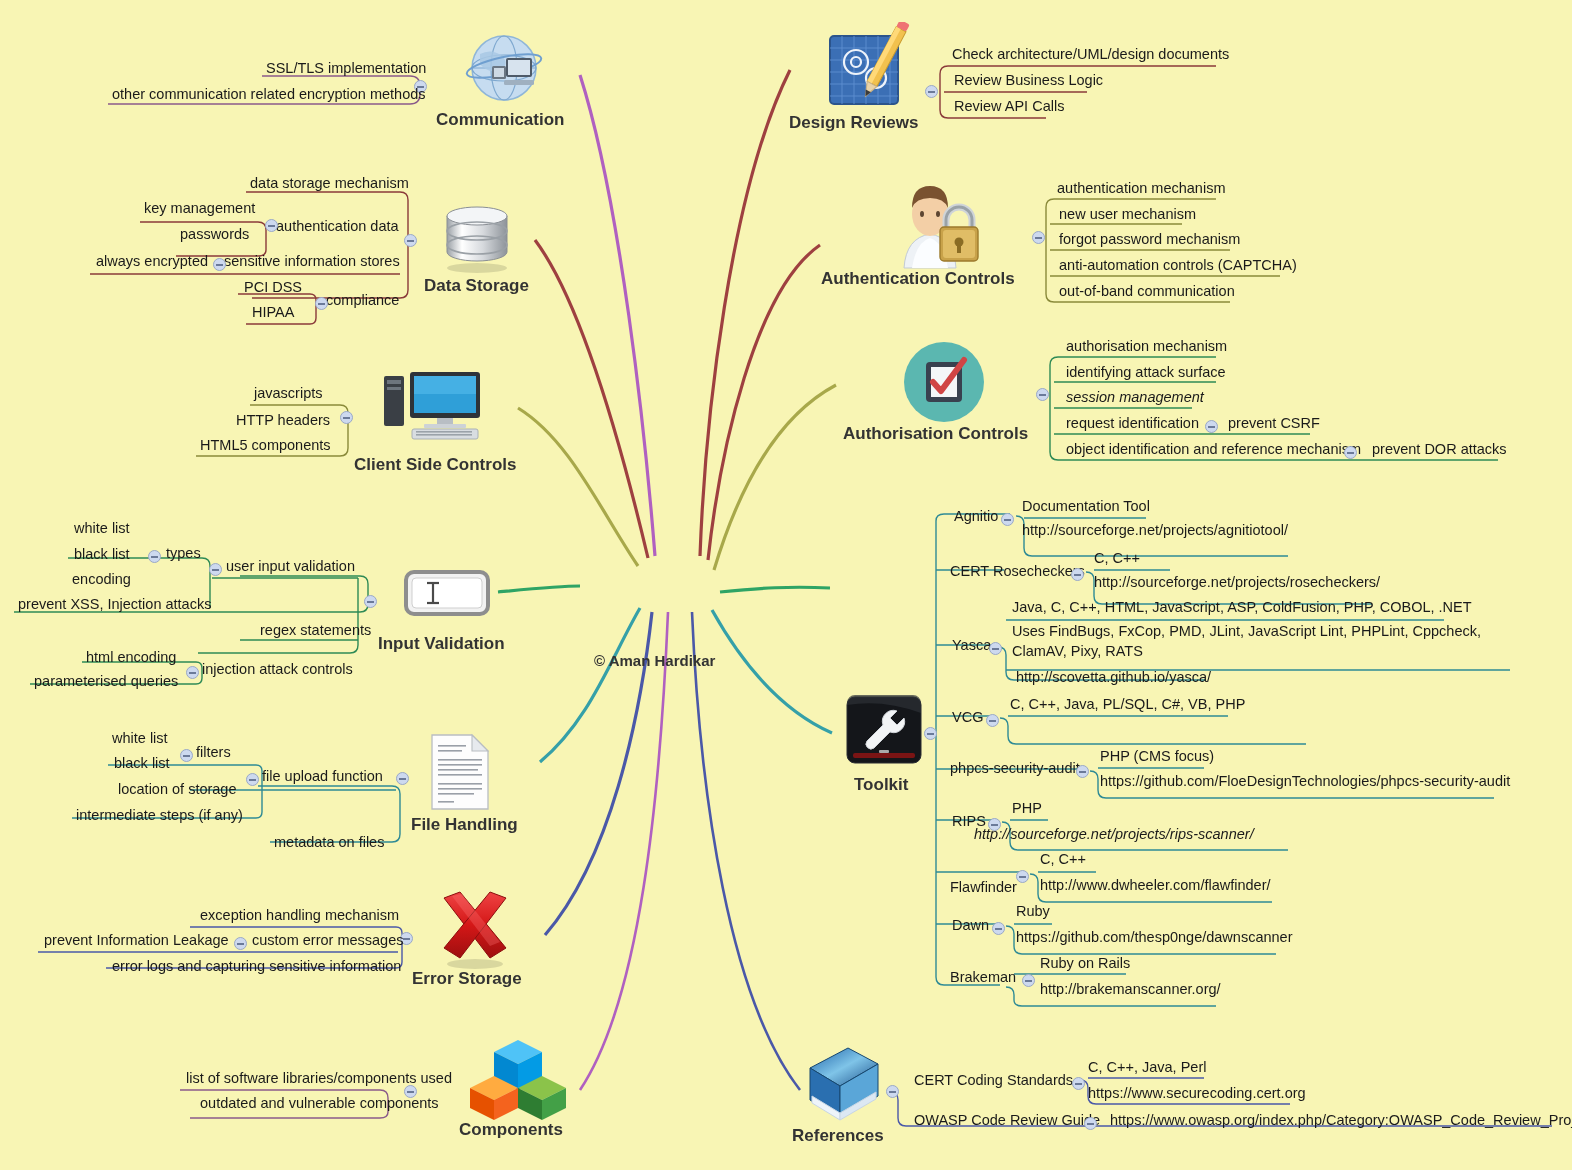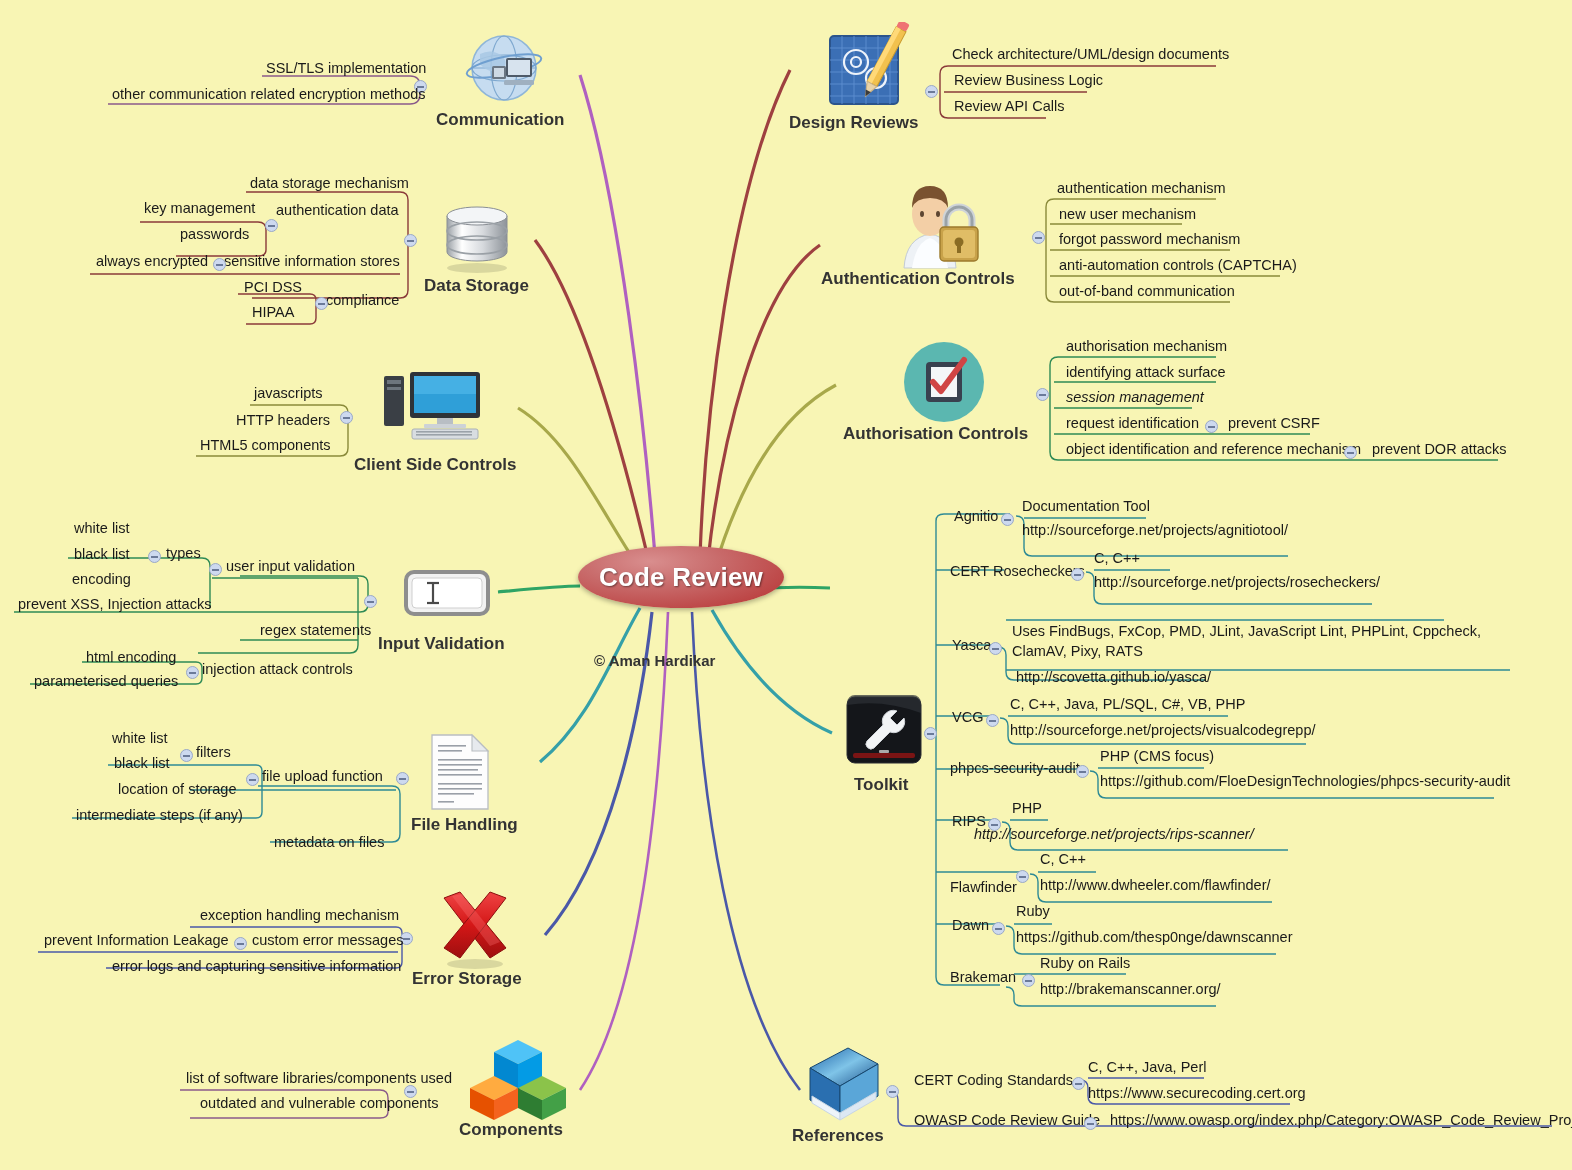--- a/index.html
+++ b/index.html
@@ -154,23 +154,20 @@
     <path d="M1006,926 Q1014,926 1014,934 L1014,946 Q1014,954 1022,954 L1276,954" fill="none" stroke="#2e8a95" stroke-width="1.4"></path>
     <path d="M1014,924 L1052,924" fill="none" stroke="#2e8a95" stroke-width="1.4"></path>
     <path d="M1006,987 Q1014,987 1014,995 L1014,1000 Q1014,1006 1022,1006 L1216,1006" fill="none" stroke="#2e8a95" stroke-width="1.4"></path>
     <path d="M1014,974 L1126,974" fill="none" stroke="#2e8a95" stroke-width="1.4"></path>
 
     <path d="M890,1092 Q898,1092 898,1100 L898,1118 Q898,1126 906,1126 L1552,1126" fill="none" stroke="#4a58a8" stroke-width="1.4"></path>
     <path d="M1080,1080 Q1088,1080 1088,1088 L1088,1096 Q1088,1104 1096,1104 L1290,1104" fill="none" stroke="#4a58a8" stroke-width="1.4"></path>
     <path d="M1088,1078 L1204,1078" fill="none" stroke="#4a58a8" stroke-width="1.4"></path>
   </svg>
 
-  <div class="center-node">
-    <span>Code Review</span>
-  </div>
   <div class="copyright">© Aman Hardikar</div>
 
   <div class="branch-icon ico" style="left:462px;top:26px;">
     <svg width="84" height="84" viewBox="0 0 84 84">
       <circle cx="42" cy="42" r="32" fill="#c6dcf0" stroke="#8fb6d8" stroke-width="1.5"></circle>
       <path d="M10 42 h64" stroke="#7ea8cf" stroke-width="1.2" fill="none"></path>
       <ellipse cx="42" cy="42" rx="32" ry="13" fill="none" stroke="#7ea8cf" stroke-width="1.2"></ellipse>
       <ellipse cx="42" cy="42" rx="13" ry="32" fill="none" stroke="#7ea8cf" stroke-width="1.2"></ellipse>
       <path d="M18 28 q12 -6 22 2 q8 8 -2 14 q-12 4 -20 -6 z" fill="#a8c8e4" opacity=".85"></path>
       <ellipse cx="42" cy="40" rx="38" ry="9" fill="none" stroke="#6f9fd0" stroke-width="2" transform="rotate(-12 42 40)"></ellipse>
@@ -199,21 +196,21 @@
       <ellipse cx="39" cy="70" rx="30" ry="5" fill="#000" opacity=".12"></ellipse>
       <path d="M9 18 v36 a30 9 0 0 0 60 0 v-36 z" fill="url(#dbg)" stroke="#8a8f95" stroke-width="1"></path>
       <ellipse cx="39" cy="18" rx="30" ry="9" fill="#f3f5f7" stroke="#8a8f95" stroke-width="1"></ellipse>
       <ellipse cx="39" cy="33" rx="30" ry="9" fill="none" stroke="#9aa0a6" stroke-width="1.6"></ellipse>
       <ellipse cx="39" cy="47" rx="30" ry="9" fill="none" stroke="#9aa0a6" stroke-width="1.6"></ellipse>
     </svg>
   </div>
   <div class="branch-title" style="left:424px;top:276px;">Data Storage</div>
   <div class="dot" style="left:404px;top:234px;"></div>
   <div class="leaf" style="left:246px;top:173px;">data storage mechanism</div>
-  <div class="leaf" style="left:272px;top:200px;">authentication data</div>
+  <div class="leaf" style="left:272px;top:216px;">authentication data</div>
   <div class="dot" style="left:265px;top:219px;"></div>
   <div class="leaf" style="left:140px;top:198px;">key management</div>
   <div class="leaf" style="left:176px;top:224px;">passwords</div>
   <div class="leaf" style="left:220px;top:251px;">sensitive information stores</div>
   <div class="dot" style="left:213px;top:258px;"></div>
   <div class="leaf" style="left:92px;top:251px;">always encrypted</div>
   <div class="leaf" style="left:322px;top:290px;">compliance</div>
   <div class="dot" style="left:315px;top:297px;"></div>
   <div class="leaf" style="left:240px;top:277px;">PCI DSS</div>
   <div class="leaf" style="left:248px;top:302px;">HIPAA</div>
@@ -438,27 +435,27 @@
   <div class="leaf" style="left:1018px;top:496px;">Documentation Tool</div>
   <div class="leaf" style="left:1018px;top:520px;">http://sourceforge.net/projects/agnitiotool/</div>
 
   <div class="leaf" style="left:946px;top:561px;">CERT Rosecheckers</div>
   <div class="dot" style="left:1071px;top:568px;"></div>
   <div class="leaf" style="left:1090px;top:548px;">C, C++</div>
   <div class="leaf" style="left:1090px;top:572px;">http://sourceforge.net/projects/rosecheckers/</div>
 
   <div class="leaf" style="left:948px;top:635px;">Yasca</div>
   <div class="dot" style="left:989px;top:642px;"></div>
+  <div class="leaf" style="left:1008px;top:597px;">Java, C, C++, HTML, JavaScript, ASP, ColdFusion, PHP, COBOL, .NET</div>
   <div class="leaf wrap" style="left:1008px;top:621px;width:500px;">Uses FindBugs, FxCop, PMD, JLint, JavaScript Lint, PHPLint, Cppcheck, ClamAV, Pixy, RATS</div>
   <div class="leaf" style="left:1012px;top:667px;">http://scovetta.github.io/yasca/</div>
 
   <div class="leaf" style="left:948px;top:707px;">VCG</div>
   <div class="dot" style="left:986px;top:714px;"></div>
   <div class="leaf" style="left:1006px;top:694px;">C, C++, Java, PL/SQL, C#, VB, PHP</div>
-  <div class="leaf" style="left:1006px;top:720px;">http://sourceforge.net/projects/visualcodegrepp/</div>
 
   <div class="leaf" style="left:946px;top:758px;">phpcs-security-audit</div>
   <div class="dot" style="left:1076px;top:765px;"></div>
   <div class="leaf" style="left:1096px;top:746px;">PHP (CMS focus)</div>
   <div class="leaf" style="left:1096px;top:771px;text-align:center;">https://github.com/FloeDesignTechnologies/phpcs-security-audit</div>
 
   <div class="leaf" style="left:948px;top:811px;">RIPS</div>
   <div class="dot" style="left:988px;top:818px;"></div>
   <div class="leaf" style="left:1008px;top:798px;">PHP</div>
   <div class="leaf" style="left:970px;top:824px;font-style:italic;">http://sourceforge.net/projects/rips-scanner/</div>

